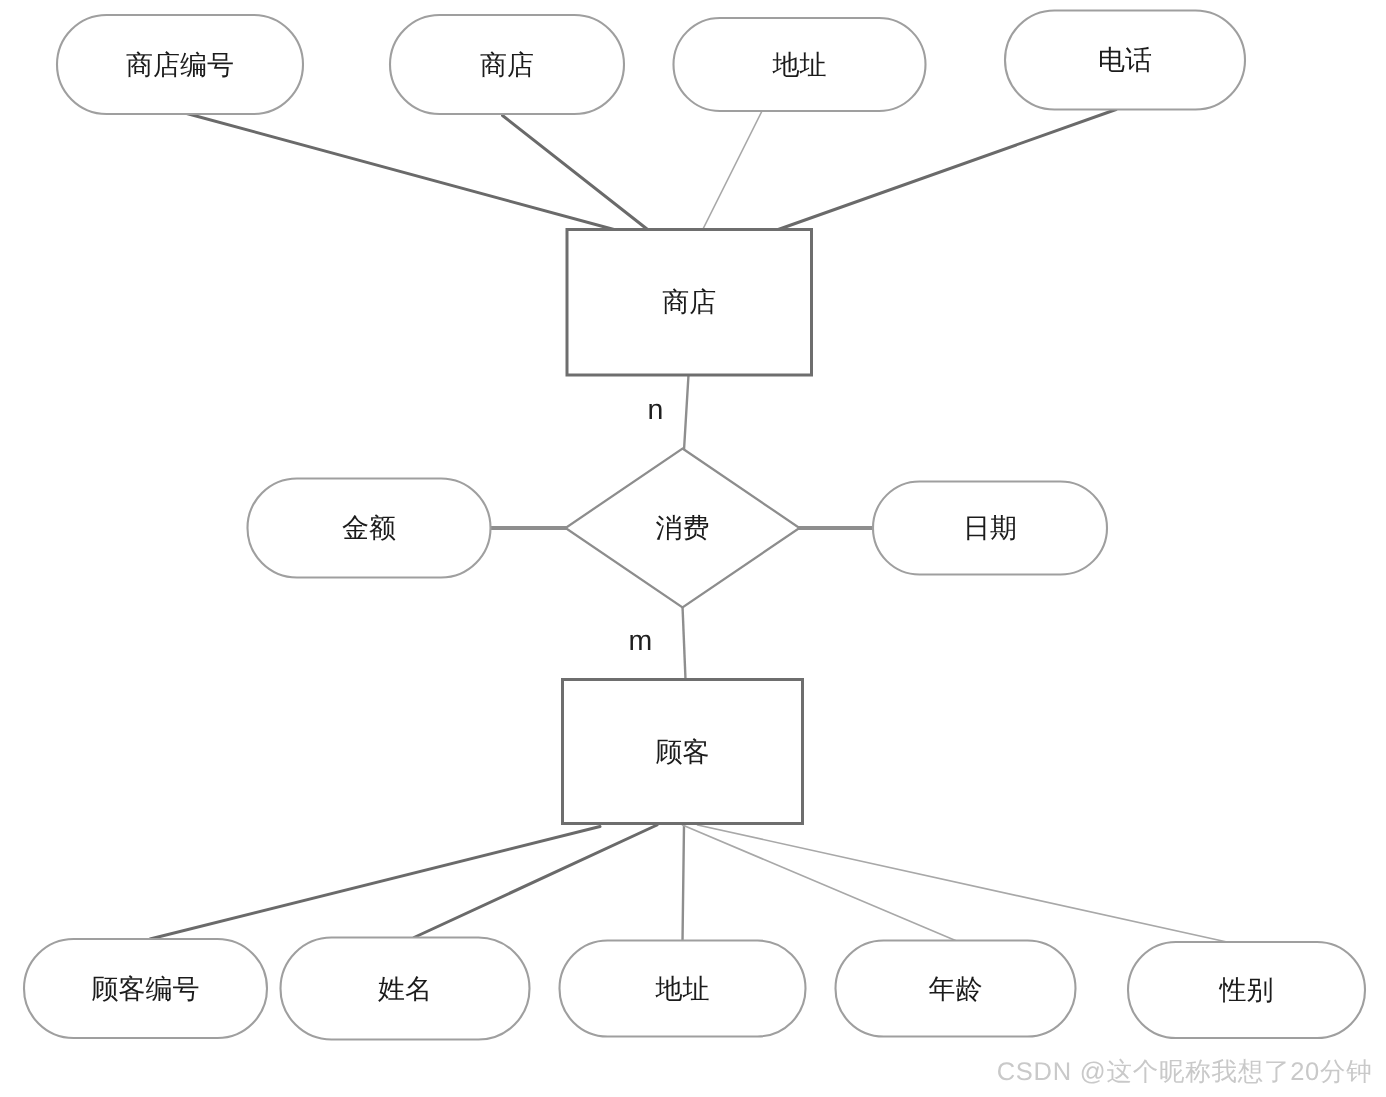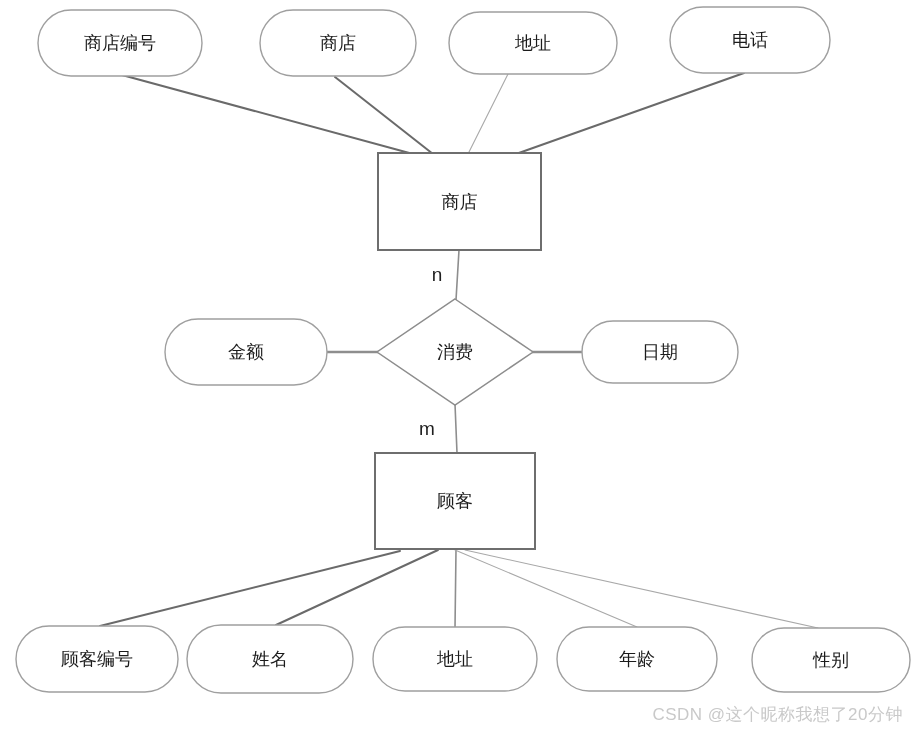--- a/index.html
+++ b/index.html
@@ -20,21 +20,21 @@
     font-size:18px;
     fill:var(--text);
   }
   svg text.card-label{
     font-family:"Liberation Sans","DejaVu Sans",sans-serif;
     font-size:19px;
     fill:#1f1f1f;
   }
   .watermark{
     position:absolute;
-    right:21px;
+    right:9px;
     bottom:5px;
     font-size:17px;
     color:#c9c9c9;
     letter-spacing:0.5px;
     white-space:nowrap;
     user-select:none;
   }
 </style>
 </head>
 <body>

